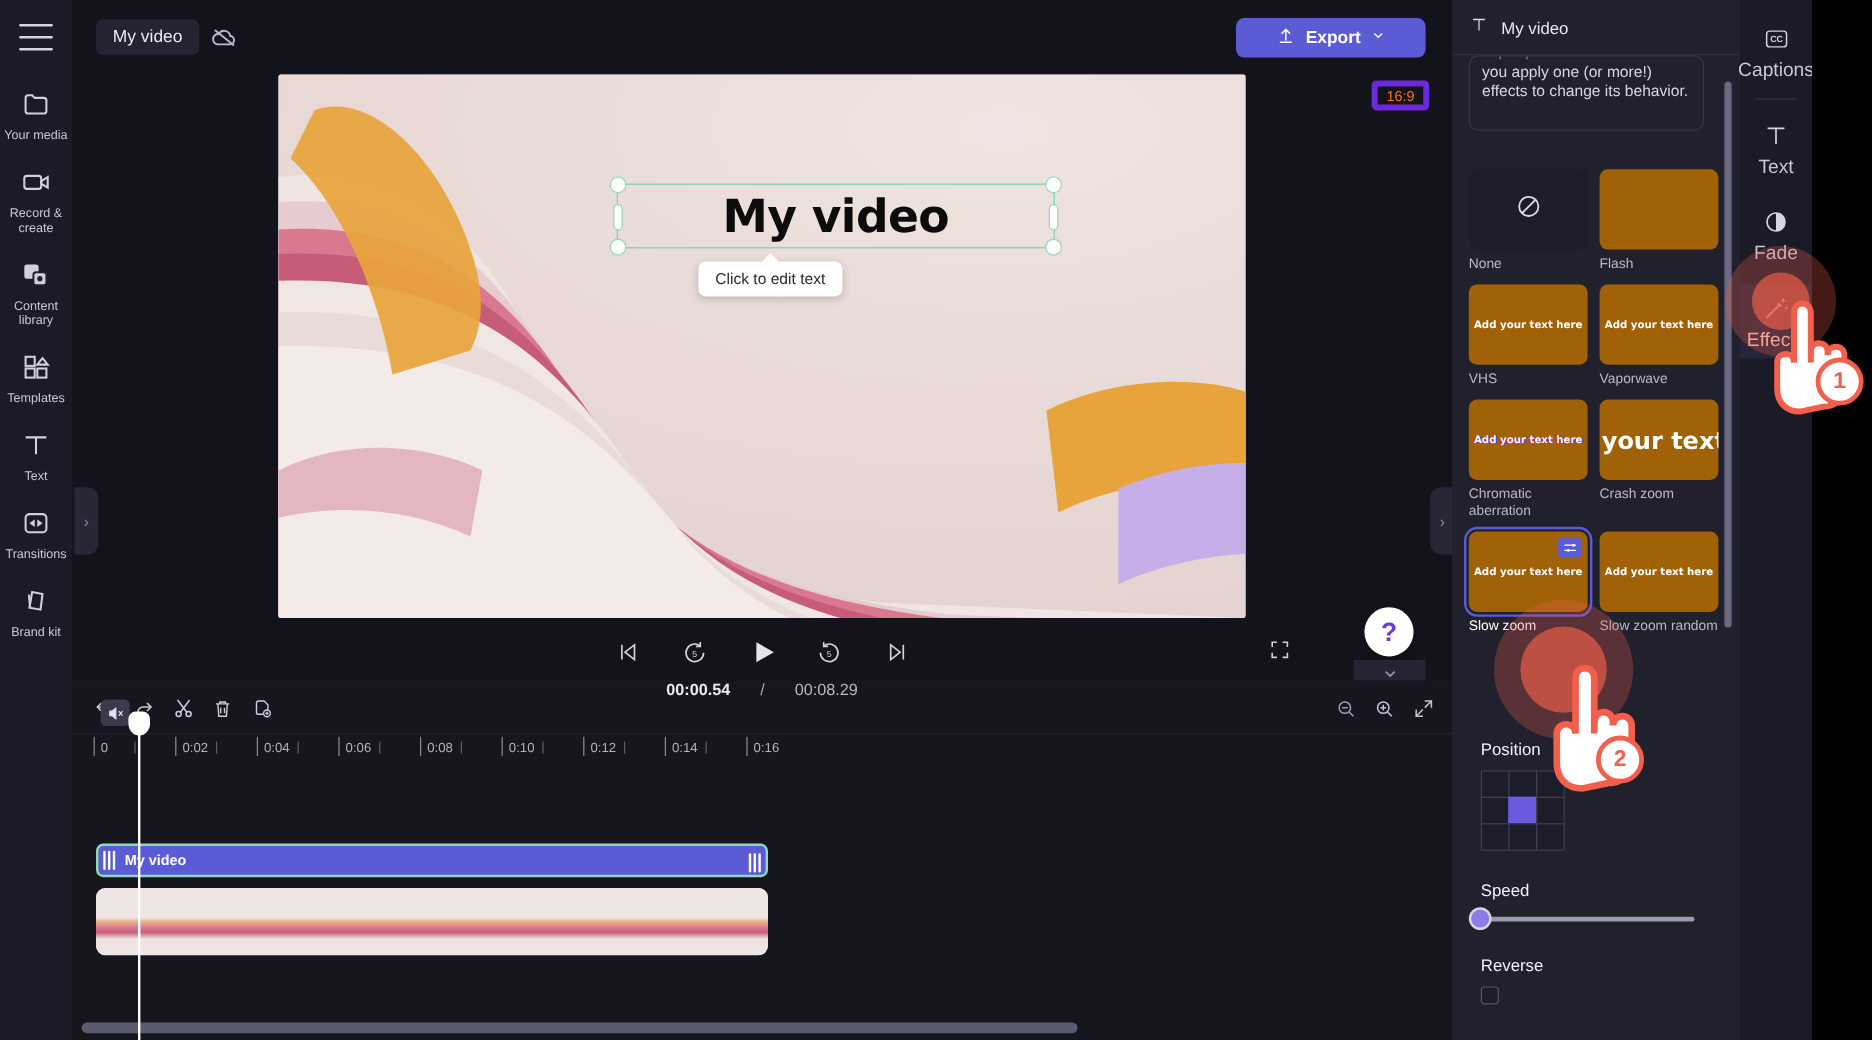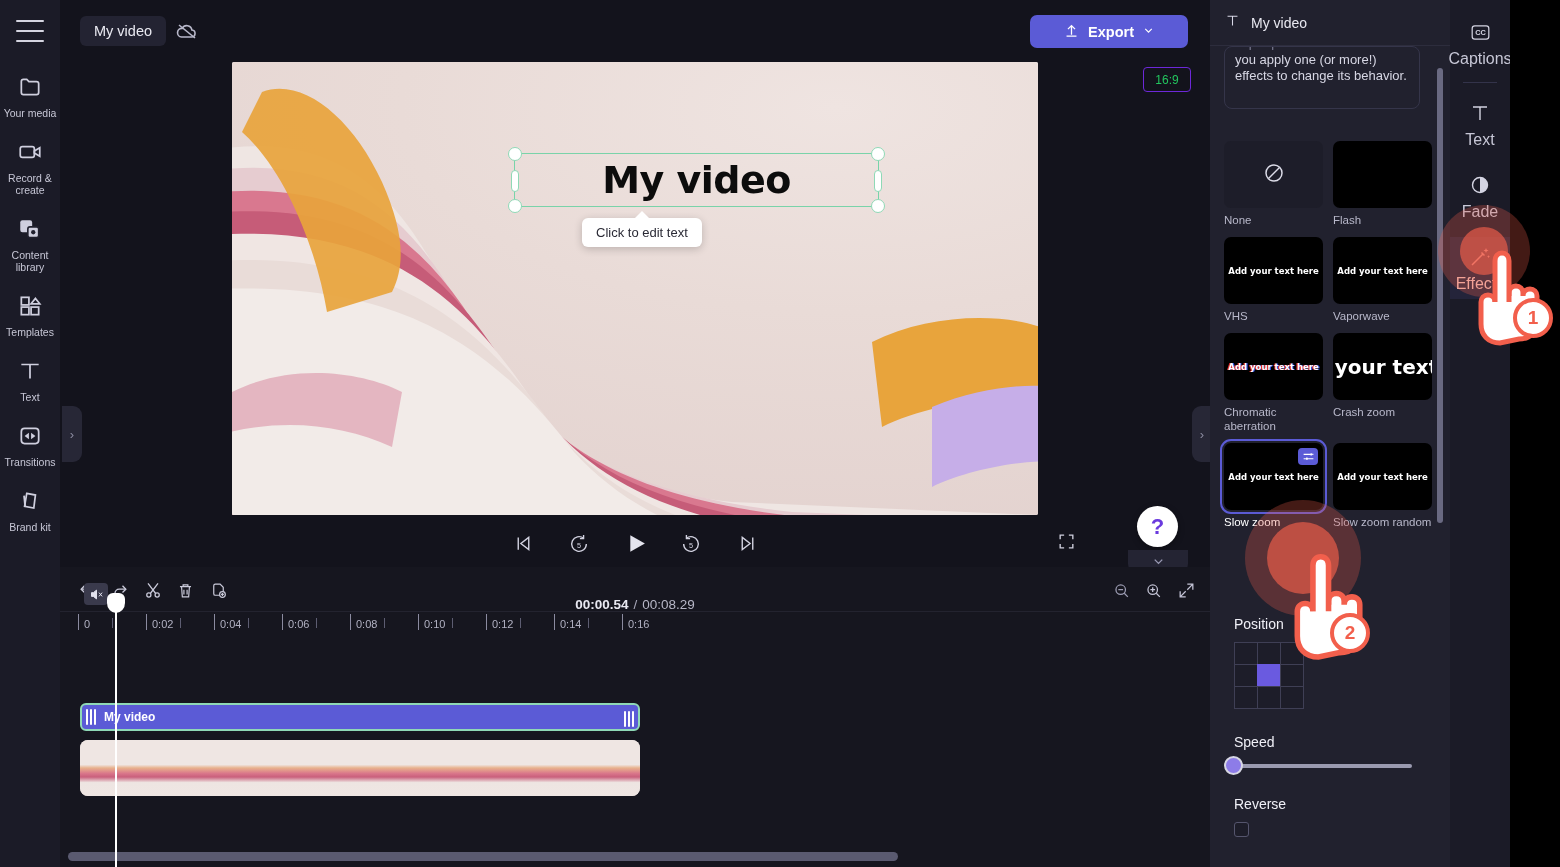--- a/index.html
+++ b/index.html
@@ -37,23 +37,23 @@
   #cloud-off { position:absolute; left:108px; top:16px; width:38px; height:30px; display:flex; align-items:center; justify-content:center; cursor:pointer;}
   #export-button {
     position:absolute; right:22px; top:15px; height:33px; padding:0 33px;
     background:#5b5bd6; border-radius:7px; display:flex; align-items:center; gap:8px;
     font-size:14.5px; color:#fff; cursor:pointer; font-weight:600;
   }
 
   
   #preview-area { position:absolute; left:60px; top:62px; width:1150px; height:505px; background:#13131c; }
   #aspect-badge {
-    position:absolute; left:1083px; top:5px; width:48px; height:25px; border:1px solid #6d28d9;
+    position:absolute; left:1083px; top:5px; width:48px; height:25px; border:5px solid #6d28d9;
     border-radius:4px; display:flex; align-items:center; justify-content:center;
-    font-size:12px; color:#22c55e; cursor:pointer;
+    font-size:12px; color:#f97316; cursor:pointer;
   }
   #canvas {
     position:absolute; left:172px; top:0px; width:806px; height:453px;
     border-radius:2px; overflow:hidden;
     background:#e8dcd8;
   }
   .paper-bg { position:absolute; inset:0; background:
      radial-gradient(120% 100% at 75% 10%, #efe4e1 0%, #e9dbd7 45%, #e3d2cf 100%); }
 
   #text-box {
@@ -100,21 +100,21 @@
   }
   #left-panel-toggle { left:62px; top:406px; border-radius:0 9px 9px 0; }
   #right-panel-toggle { left:1192px; top:406px; border-radius:9px 0 0 9px; }
 
   
   #timeline { position:absolute; left:60px; top:567px; width:1150px; height:300px; background:#16161f; }
   #timeline-toolbar { position:absolute; left:0; top:0; width:1150px; height:45px; border-bottom:1px solid #23232f;}
   .tl-btn { position:absolute; top:10px; width:26px; height:26px; display:flex; align-items:center; justify-content:center; cursor:pointer;}
   #timecode {
     position:absolute; left:0; top:0; width:1150px; height:45px;
-    display:flex; align-items:flex-end; justify-content:center; font-size:13.5px; color:#e9e9f2;
+    display:flex; align-items:flex-start; justify-content:center; font-size:13.5px; color:#e9e9f2;gap:20px;
   }
   #timecode .cur { font-weight:700; }
   #timecode .tot { color:#b6b6c6; }
 
   #ruler { position:absolute; left:0; top:45px; width:1150px; height:28px; }
   .tick { position:absolute; top:6px; width:1px; height:10px; background:#5d5d72;}
   .tick.maj { height:16px; top:2px; background:#8b8ba0;}
   .tick-label { position:absolute; top:6px; font-size:11px; color:#b1b1c2; }
 
   #playhead { position:absolute; left:55px; top:38px; width:2px; height:820px; background:#fff; z-index:30;}
@@ -156,21 +156,21 @@
     position:absolute; left:14px; top:0px; width:196px; height:63px;
     border:1px solid #35354a; border-radius:8px; padding:0 10px; overflow:hidden;
   }
   #info-card .l1 { font-size:13px; line-height:16.5px; color:#7b7b92; margin-top:-12px;}
   #info-card .l2 { font-size:13px; line-height:16.5px; color:#d7d7e4;}
 
   .fx-grid { position:absolute; left:14px; top:95px; width:212px; }
   .fx-row { display:flex; gap:10px; margin-bottom:10px; }
   .fx-cell { width:99px; }
   .fx-thumb {
-    width:99px; height:67px; border-radius:7px; background:#000000;
+    width:99px; height:67px; border-radius:7px; background:#a16207;
     display:flex; align-items:center; justify-content:center; cursor:pointer; position:relative; overflow:hidden;
   }
   .fx-thumb.none { background:#1d1d29; }
   .fx-thumb .ph { font-size:8.5px; font-weight:700; color:#fff; font-family:"DejaVu Sans", sans-serif;}
   .fx-thumb .ph.chroma { color:#fff; text-shadow:-1.2px 0 #e03030, 1.2px 0 #3050e0;}
   .fx-thumb .ph.big { font-size:20px; font-weight:700; white-space:nowrap; transform:translateX(4px);}
   .fx-label { font-size:11.5px; color:#b8b8ca; margin-top:5px; line-height:14px; }
   .fx-cell.selected .fx-thumb { outline:2.5px solid #5b5bd6; outline-offset:2px; }
   .fx-cell.selected .fx-label { color:#ffffff; }
   .fx-settings-badge {

